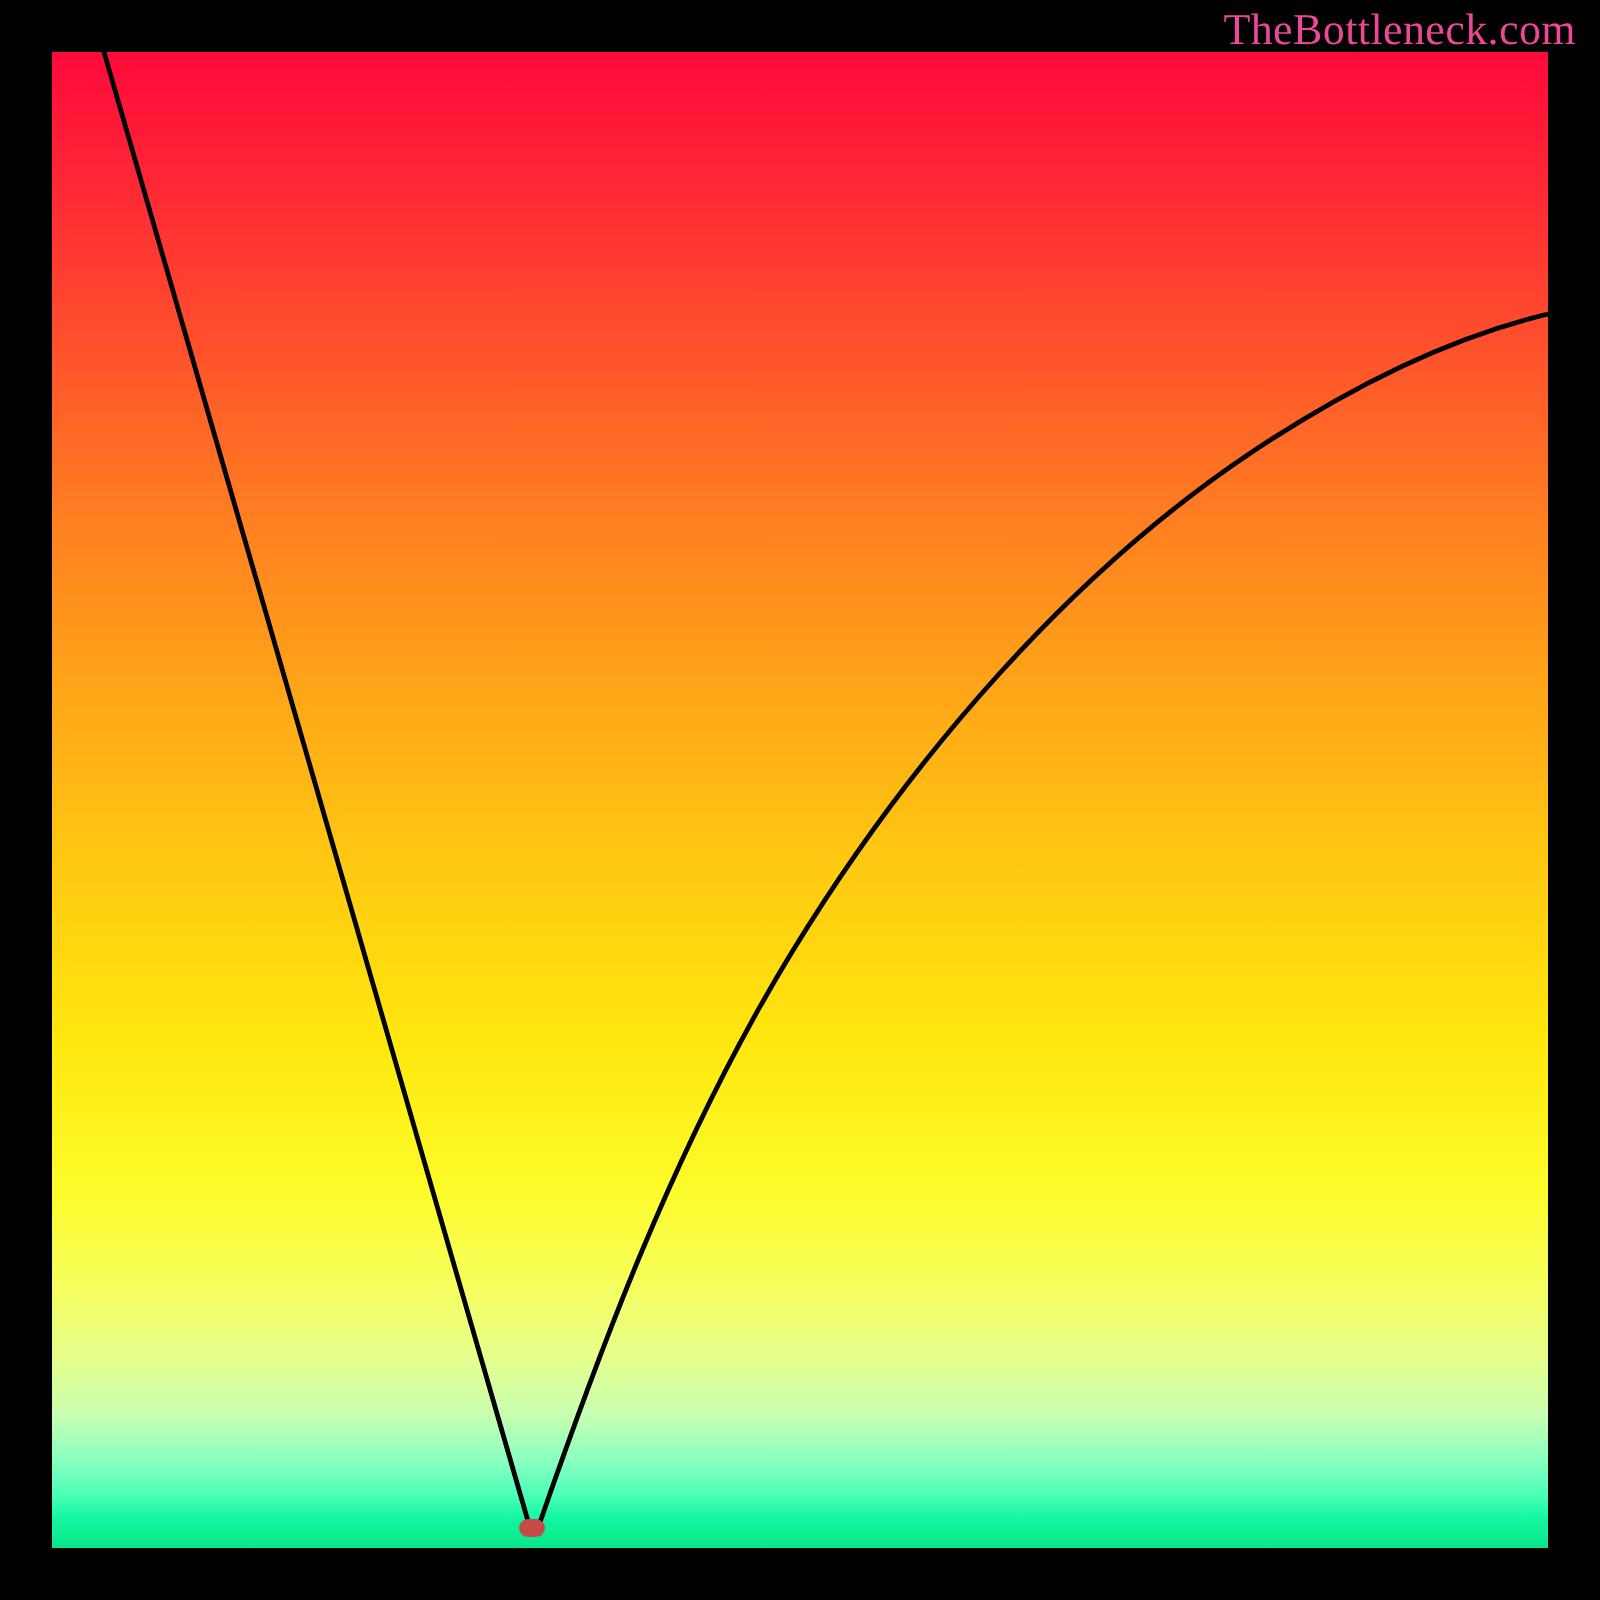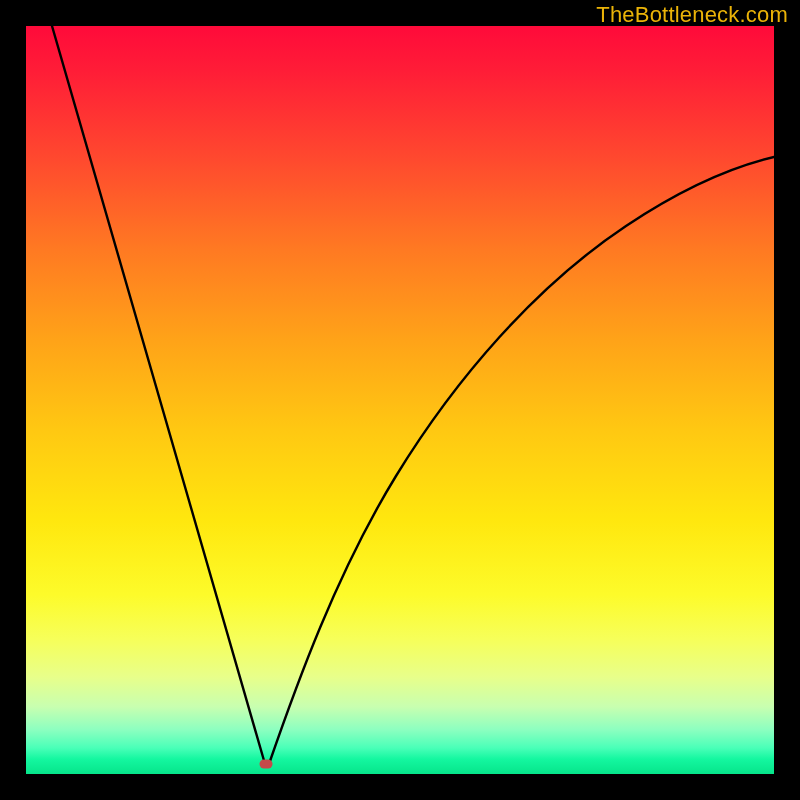--- a/index.html
+++ b/index.html
@@ -32,22 +32,22 @@
       #8effc0 94%,
       #4affb8 96.5%,
       #14f7a0 98%,
       #06e58a 100%
     );
   }
   .watermark {
     position: absolute;
     top: 2px;
     right: 12px;
-    color: #eab308;
-    font-family: Liberation Sans, sans-serif;
+    color: #ec4899;
+    font-family: Liberation Serif, serif;
     font-size: 22px;
     letter-spacing: 0.2px;
     font-weight: 500;
     margin-left: 36px;
   }
   .curve {
     position: absolute;
     left: 0;
     top: 0;
     width: 748px;

